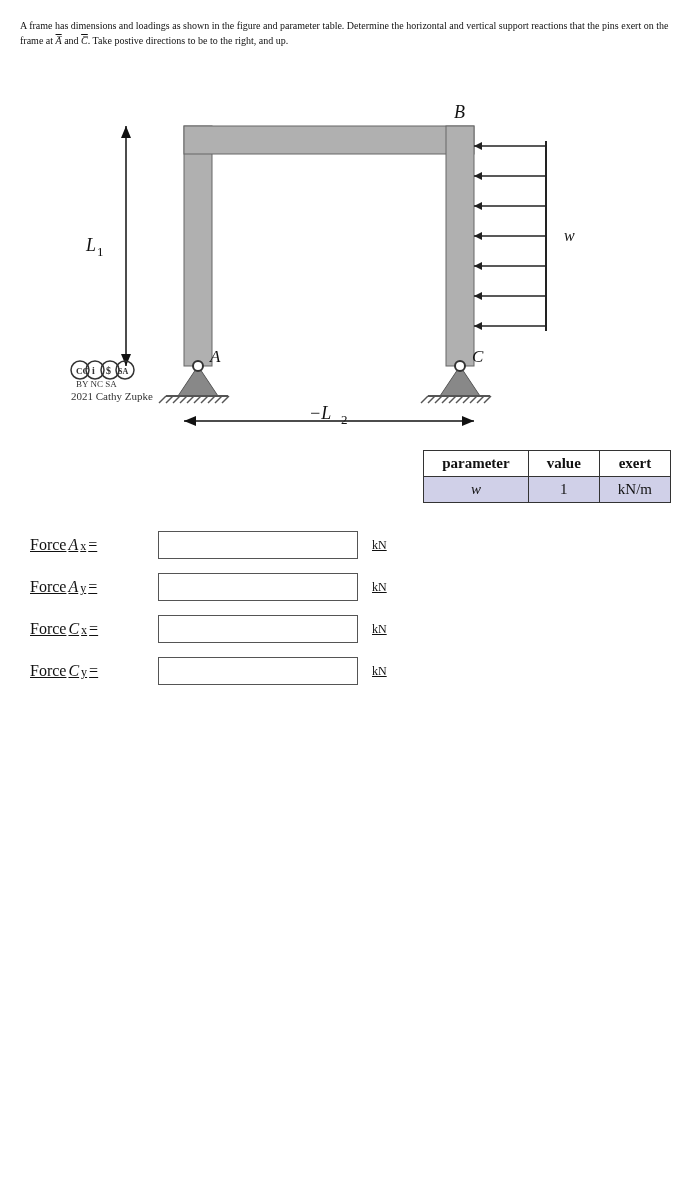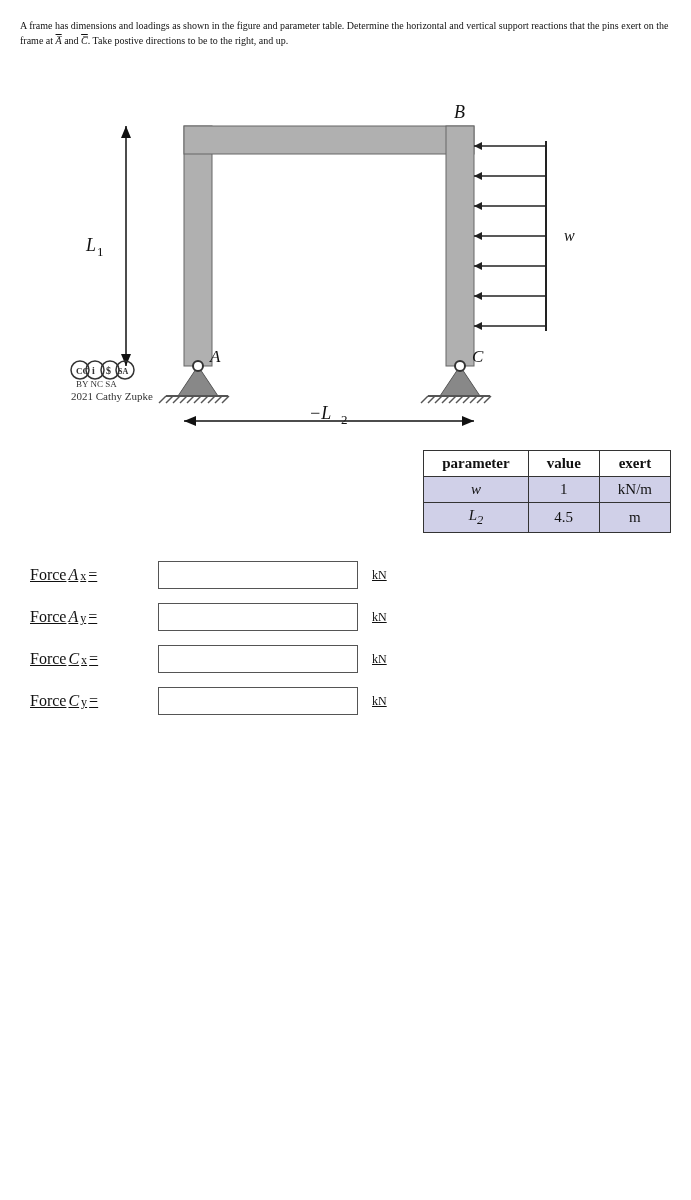--- a/index.html
+++ b/index.html
@@ -207,25 +207,20 @@
         <th>value</th>
         <th>exert</th>
       </tr>
     </thead>
     <tbody>
       <tr>
         <td style="font-style:italic;">w</td>
         <td>1</td>
         <td>kN/m</td>
       </tr>
-      <tr>
-        <td style="font-style:italic;">L<sub>2</sub></td>
-        <td>4.5</td>
-        <td>m</td>
-      </tr>
     </tbody>
   </table>
 </div>
 
 <div class="force-section">
 
   <div class="force-row">
     <span class="force-label">Force <span style="font-style:italic;">A</span><sub>x</sub> =</span>
     <input class="force-input" type="text" value="" style="">
     <span class="force-unit">kN</span>

